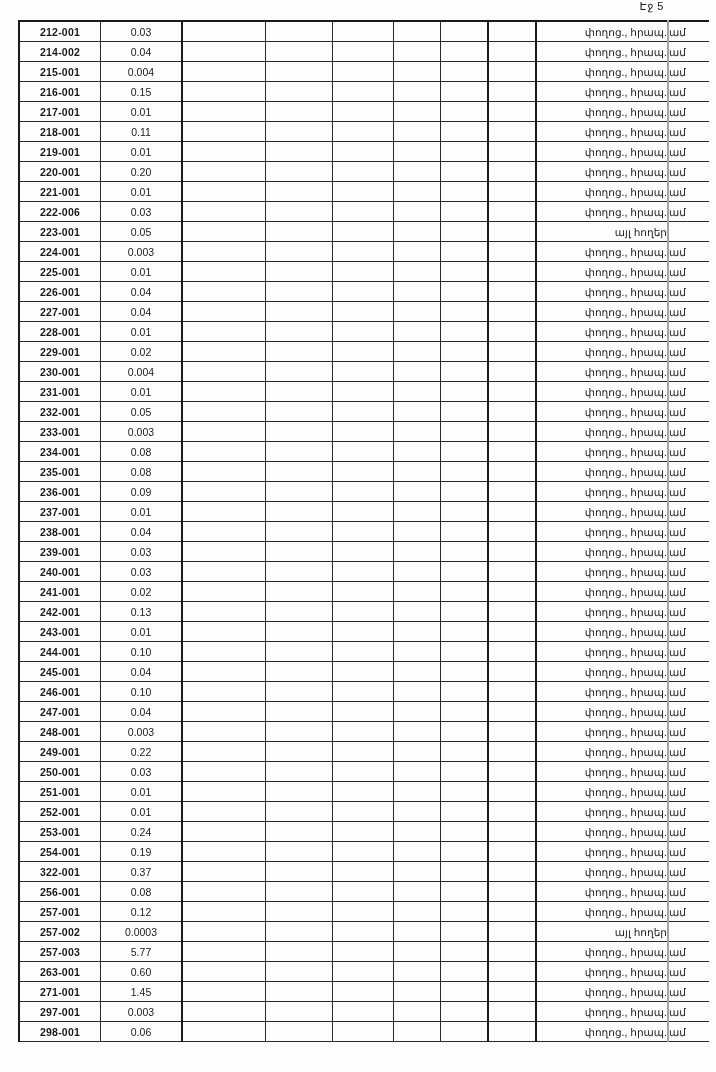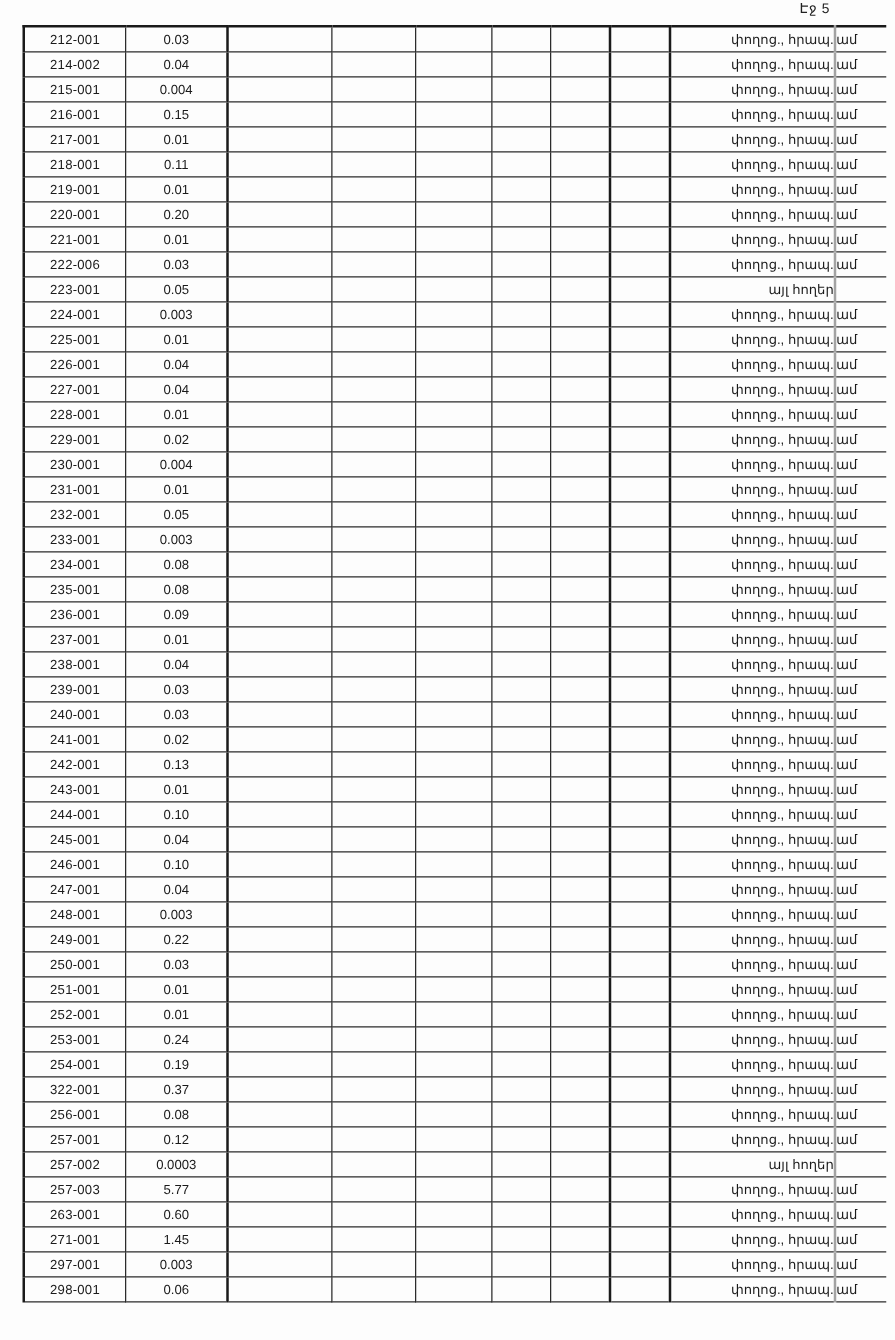--- a/index.html
+++ b/index.html
@@ -46,20 +46,21 @@
     border-bottom: 1px solid #2b2b2b;
     vertical-align: middle;
     overflow: hidden;
     white-space: nowrap;
   }
   .col-code {
     width: 80px;
     text-align: center;
     border-right: 1px solid #2b2b2b;
     letter-spacing: 0.2px;
+    font-weight: bold;
   }
   .col-val {
     width: 80px;
     text-align: center;
     border-right: 2px solid #1a1a1a;
     margin-top: 41px;
   }
   .col-b1 { width: 82px; border-right: 1px solid #2b2b2b; }
   .col-b2 { width: 66px; border-right: 1px solid #2b2b2b; }
   .col-b3 { width: 60px; border-right: 1px solid #2b2b2b; }

